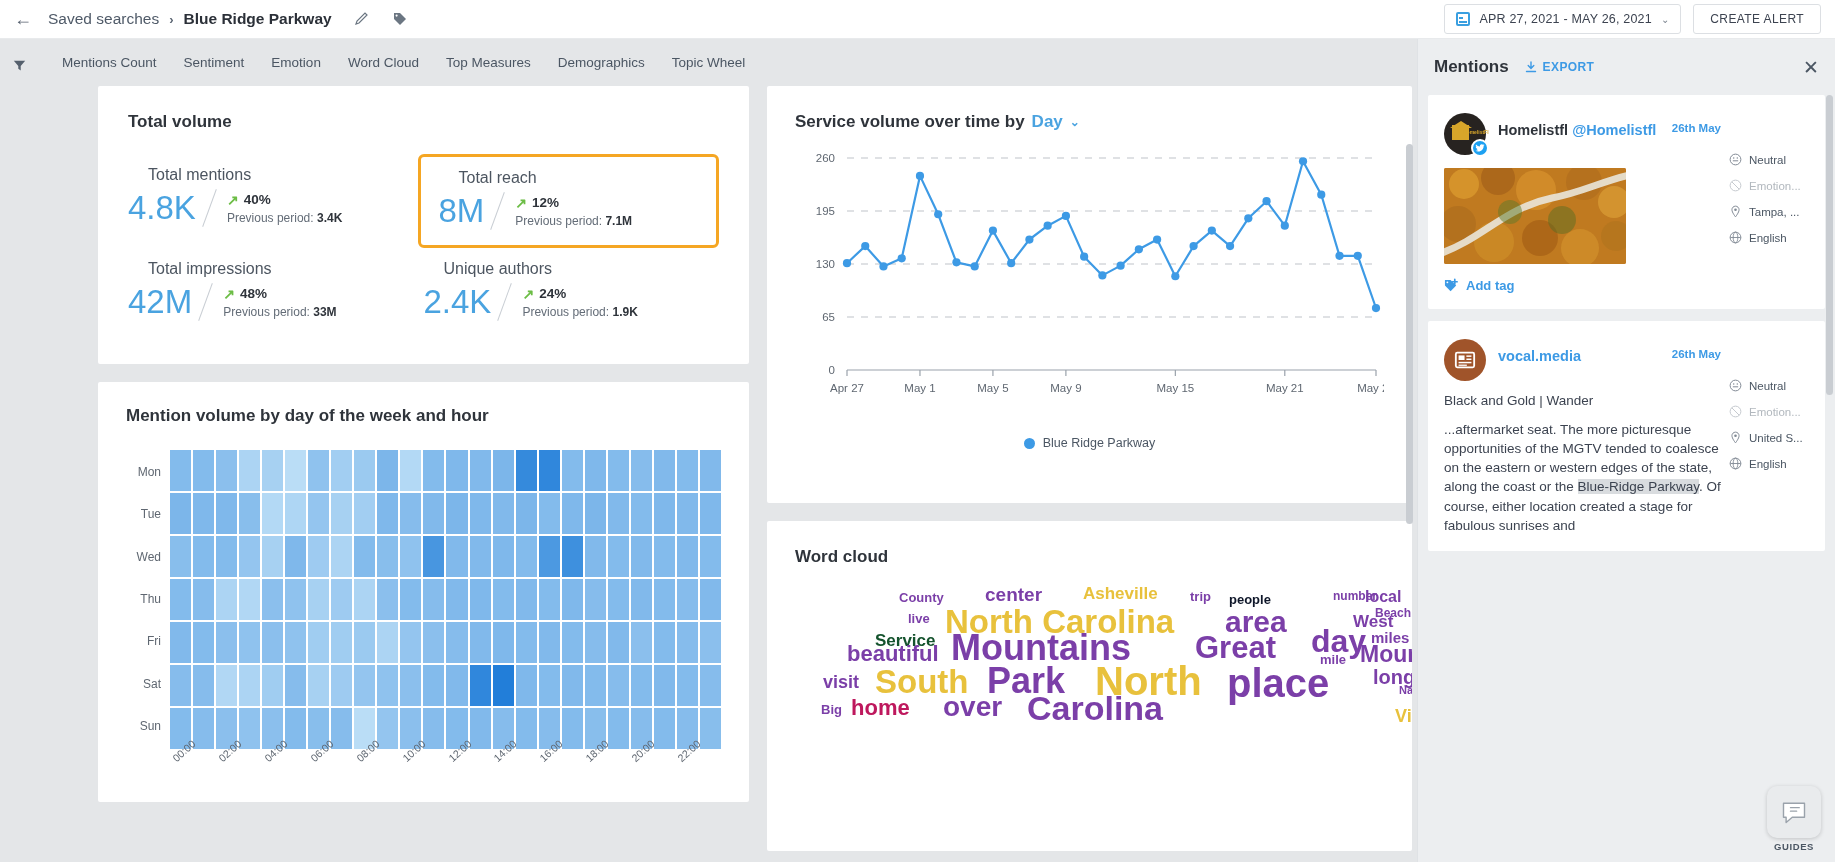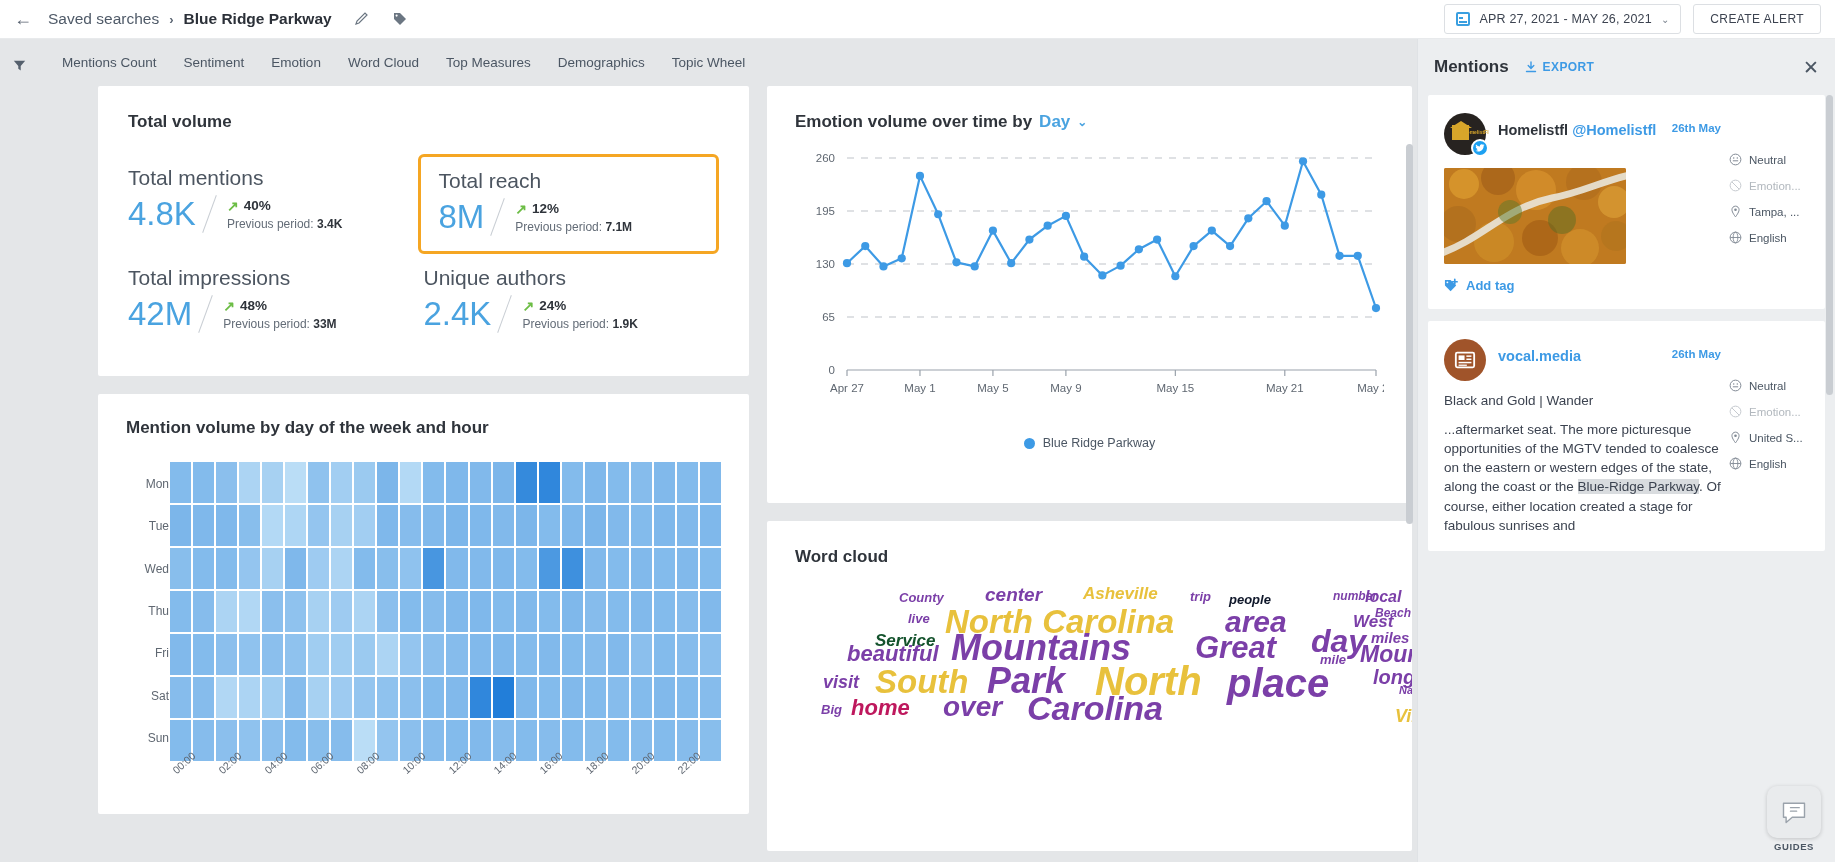--- a/index.html
+++ b/index.html
@@ -54,55 +54,55 @@
   .card { background:#fff; border-radius:2px; }
   .card-title { font-size:17px; font-weight:bold; color:#2f343b; }
 
   
   .vol-card { padding:26px 30px 30px 30px; }
   .vol-grid { display:grid; grid-template-columns:1fr 1fr; margin-top:22px; }
   .metric { padding:12px 14px 12px 0; }
   .metric.highlight {
     border:3px solid #f5a623; border-radius:6px; padding:12px 14px 14px 18px; margin-left:-6px;
   }
-  .metric-label { font-size:21px; color:#4c5560; margin-bottom:4px; }
+  .metric-label { font-size:16px; color:#4c5560; margin-bottom:4px;margin-left:20px; }
   .metric-row { display:flex; align-items:center; }
   .metric-value { font-size:33px; font-weight:normal; color:#4aa3e0; line-height:1.05; }
   .slash { width:1px; height:40px; background:#c9ced4; transform:rotate(20deg); margin:0 17px 0 13px; }
   .metric-delta { font-size:13.5px; font-weight:bold; color:#2f343b; display:flex; align-items:center; gap:5px; }
   .uparrow { color:#6cbd45; font-size:14px; font-weight:bold; }
   .metric-prev { font-size:12px; color:#636c77; margin-top:3px; }
   .metric-prev b { color:#2f343b; }
 
   
   .hm-card { padding:24px 28px 10px 28px; height:420px; }
   .hm-wrap { display:flex; margin-top:24px; }
   .hm-ylabels { display:flex; flex-direction:column; justify-content:space-between; width:44px; padding:2px 0; }
-  .hm-ylabels span { font-size:12px; color:#5f6771; height:41px; line-height:41px; text-align:right; padding-right:1px; }
+  .hm-ylabels span { font-size:12px; color:#5f6771; height:41px; line-height:41px; text-align:right; padding-right:9px; }
   .hm-grid { flex:1; display:grid; grid-template-columns:repeat(24,1fr); grid-auto-rows:41px; gap:2px; }
   .hm-cell { width:100%; height:100%; }
   .hm-xlabels { display:flex; margin-left:44px; margin-top:6px; }
   .hm-xlabels span {
     flex:1; font-size:10.5px; color:#5f6771; transform:rotate(-42deg); transform-origin:left top;
     white-space:nowrap;
   }
 
   
   .lc-card { padding:26px 28px 22px 28px; height:417px; }
   .lc-title { font-size:17px; font-weight:bold; color:#2f343b; display:flex; align-items:center; gap:7px; }
   .lc-title .by { color:#4aa3e0; }
   .lc-title .chev2 { color:#4aa3e0; font-size:12px; }
   .lc-plot { position:relative; margin-top:18px; height:270px; }
   .lc-svg { display:block; }
   .lc-legend { display:flex; align-items:center; justify-content:center; gap:8px; margin-top:16px; font-size:12.5px; color:#4b5663; }
   .legend-dot { width:11px; height:11px; border-radius:50%; background:#3d9ae5; display:inline-block; }
 
   
   .wc-card { padding:26px 28px 20px 28px; height:330px; overflow:hidden; }
-  .wc-area { position:relative; margin-top:18px; height:250px;font-style:italic; }
+  .wc-area { position:relative; margin-top:18px; height:250px; }
   .wc-word { position:absolute; white-space:nowrap; line-height:1; font-weight:bold; }
 
   
   .content-scrollbar { position:absolute; right:4px; top:58px; width:7px; height:380px; background:#c9cdd2; border-radius:4px; }
 
   
   .mentions {
     width:418px; flex:0 0 418px; background:#eceef0; display:flex; flex-direction:column;
     border-left:1px solid #dfe2e5; position:relative;
   }
@@ -493,21 +493,21 @@
                   <span></span>
                 </div>
             </div>
 
           </div>
 
           <div class="col col-right">
 
             <div class="card lc-card">
               <div class="lc-title">
-                <span>Emotion volume over time by</span>
+                <span>Service volume over time by</span>
                 <span class="by">Day</span>
                 <span class="chev2">⌄</span>
               </div>
               <div class="lc-plot">
                 <svg class="lc-svg" id="lc-svg" width="589" height="272" viewBox="0 0 589 272">
                     <text x="40" y="224" text-anchor="end" font-size="11.5" fill="#5f6771" font-family="&quot;Liberation Sans&quot;, sans-serif">0</text>
                     <line x1="52" x2="581" y1="167" y2="167" stroke="#d5d8dc" stroke-width="1.4" stroke-dasharray="7 7"></line>
                     <text x="40" y="171" text-anchor="end" font-size="11.5" fill="#5f6771" font-family="&quot;Liberation Sans&quot;, sans-serif">65</text>
                     <line x1="52" x2="581" y1="114" y2="114" stroke="#d5d8dc" stroke-width="1.4" stroke-dasharray="7 7"></line>
                     <text x="40" y="118" text-anchor="end" font-size="11.5" fill="#5f6771" font-family="&quot;Liberation Sans&quot;, sans-serif">130</text>

